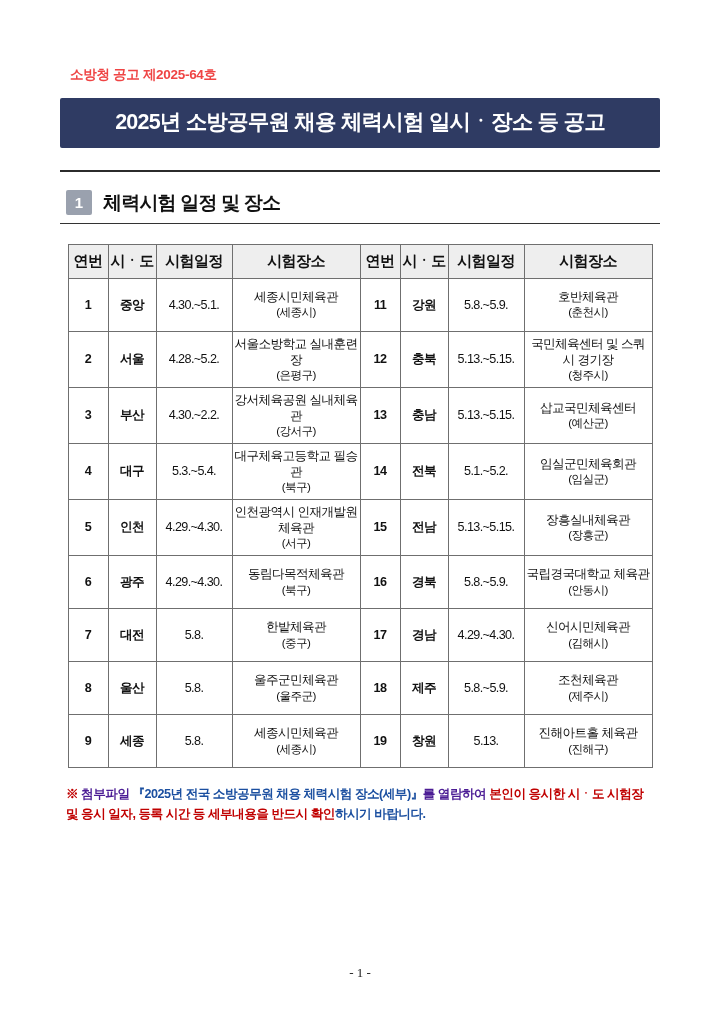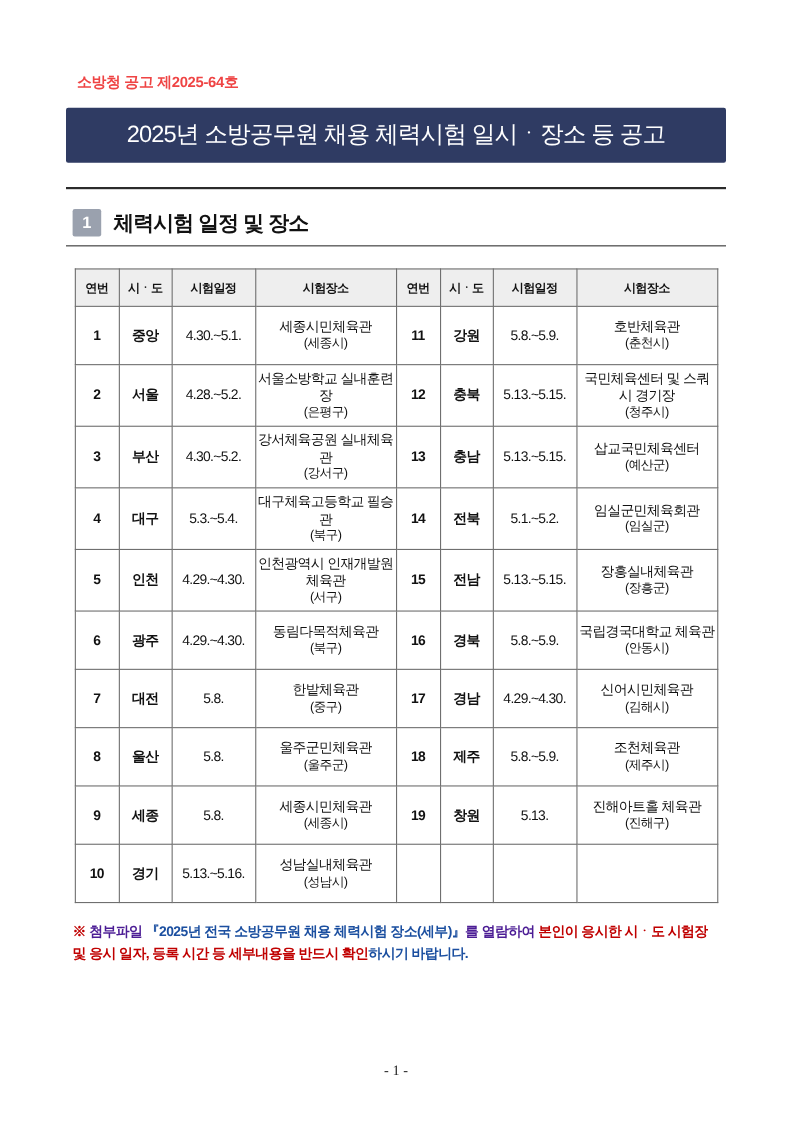--- a/index.html
+++ b/index.html
@@ -27,21 +27,21 @@
     font-size: 13.5px;
     font-weight: 600;
     color: #ef4444;
     letter-spacing: -0.3px;
     margin: 0 0 14px 10px;
   }
   .title-bar {
     background: #2f3b63;
     color: #ffffff;
     font-family: "Liberation Sans", sans-serif;
-    font-weight: 400;
+    font-weight: 700;
     font-size: 21.5px;
     letter-spacing: -0.8px;
     text-align: center;
     padding: 12px 6px 13px 6px;
     border-radius: 2px;
     line-height: 1.15;
   }
   .intro {
     margin: 24px 8px 0 8px;
     font-size: 17px;
@@ -106,21 +106,21 @@
     font-family: "Liberation Sans", sans-serif;
   }
   table.main th, table.main td {
     border: 1px solid #6f6f6f;
     text-align: center;
     vertical-align: middle;
     letter-spacing: -0.6px;
   }
   table.main thead th {
     background: #eeeeee;
-    font-size: 11px;
+    font-size: 15px;
     font-weight: 700;
     height: 31px;
     color: #111;
   }
   table.main td {
     font-size: 12.6px;
     line-height: 1.28;
     padding: 4px 2px;
     height: 44px;
     color: #111;
@@ -230,21 +230,21 @@
         <td class="date">4.28.~5.2.</td>
         <td class="place"><span>서울소방학교 실내훈련장</span><span class="sub">(은평구)</span></td>
         <td class="num">12</td>
         <td class="region">충북</td>
         <td class="date">5.13.~5.15.</td>
         <td class="place"><span>국민체육센터 및 스쿼시 경기장</span><span class="sub">(청주시)</span></td>
       </tr>
       <tr>
         <td class="num">3</td>
         <td class="region">부산</td>
-        <td class="date">4.30.~5.2.</td>
+        <td class="date">4.30.~2.2.</td>
         <td class="place"><span>강서체육공원 실내체육관</span><span class="sub">(강서구)</span></td>
         <td class="num">13</td>
         <td class="region">충남</td>
         <td class="date">5.13.~5.15.</td>
         <td class="place"><span>삽교국민체육센터</span><span class="sub">(예산군)</span></td>
       </tr>
       <tr>
         <td class="num">4</td>
         <td class="region">대구</td>
         <td class="date">5.3.~5.4.</td>
@@ -297,30 +297,20 @@
       <tr>
         <td class="num">9</td>
         <td class="region">세종</td>
         <td class="date">5.8.</td>
         <td class="place"><span>세종시민체육관</span><span class="sub">(세종시)</span></td>
         <td class="num">19</td>
         <td class="region">창원</td>
         <td class="date">5.13.</td>
         <td class="place"><span>진해아트홀 체육관</span><span class="sub">(진해구)</span></td>
       </tr>
-      <tr>
-        <td class="num">10</td>
-        <td class="region">경기</td>
-        <td class="date">5.13.~5.16.</td>
-        <td class="place"><span>성남실내체육관</span><span class="sub">(성남시)</span></td>
-        <td class="empty"></td>
-        <td class="empty"></td>
-        <td class="empty"></td>
-        <td class="empty"></td>
-      </tr>
     </tbody>
   </table>
 
   <div class="footnote">
     <span class="mark">※</span>
     <span class="t-black">첨부파일</span>
     <span class="t-blue">『2025년 전국 소방공무원 채용 체력시험 장소(세부)』</span><span class="t-black">를 열람하여</span>
     <span class="t-red">본인이 응시한 시ㆍ도 시험장 및 응시 일자, 등록 시간 등 세부내용을 반드시 확인</span><span class="t-blue">하시기 바랍니다.</span>
   </div>
 

